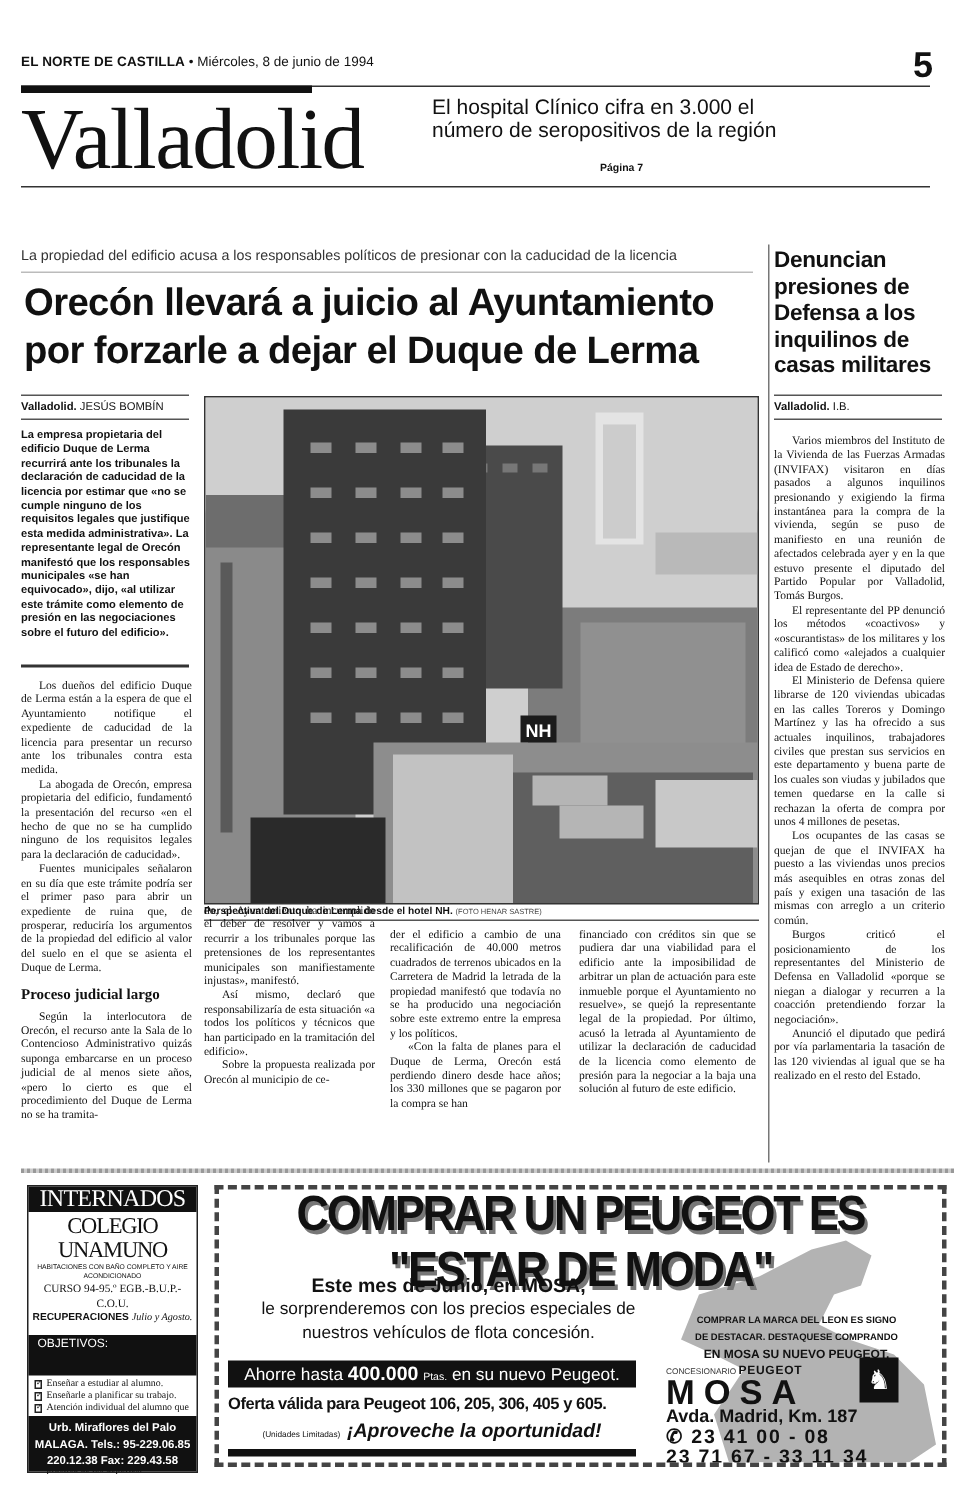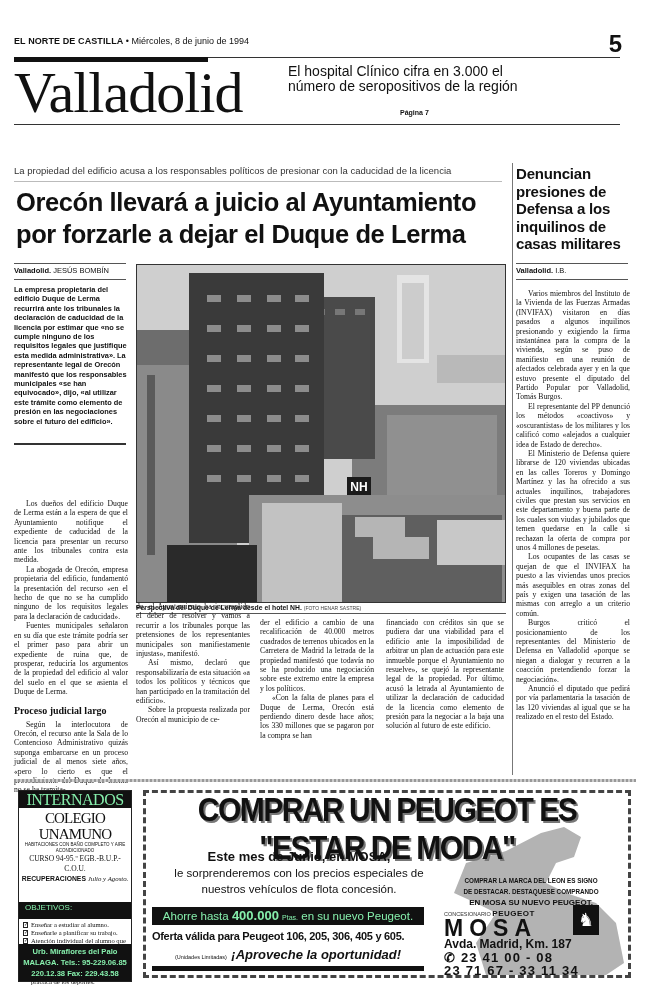--- a/index.html
+++ b/index.html
@@ -30,21 +30,21 @@
   .rule-thick { background: #333; height: 2px; }
 
   #lead-byline { left: 14px; top: 266px; }
   #lead-byline-rule-top { left: 14px; top: 263px; width: 112px; }
   #lead-byline-rule { left: 14px; top: 279px; width: 112px; }
   #summary { left: 14px; top: 285px; width: 114px; font-size: 7.4px; line-height: 9.4px; font-weight: bold; }
   #summary-rule { left: 14px; top: 443px; width: 112px; }
 
   .col { font-size: 7.7px; line-height: 9.4px; text-align: justify; hyphens: auto; }
   .col p { margin: 0; text-indent: 12px; }
-  #col1 { left: 14px; top: 452px; width: 114px; margin-top: 47px; }
+  #col1 { left: 14px; top: 452px; width: 114px; }
   #subhead { margin: 8px 0 3px 0 !important; text-indent: 0 !important; font-size: 10px; font-weight: bold; line-height: 12px; }
 
   
   #photo { left: 136px; top: 264px; width: 368px; height: 337px; border: 1px solid #333; background: linear-gradient(180deg,#d6d6d6 0%,#cfcfcf 22%,#7d7d7d 23%,#8a8a8a 60%,#9b9b9b 100%); overflow: hidden; }
   #photo-caption { left: 136px; top: 604px; width: 370px; font-size: 6.8px; }
   #photo-caption b { font-weight: bold; }
   #photo-caption span.credit { font-size: 5px; color: #444; }
   #caption-rule { left: 136px; top: 613px; width: 370px; }
 
   #col2 { left: 136px; top: 602px; width: 114px; }
@@ -57,28 +57,28 @@
   #side-headline { left: 516px; top: 165px; width: 130px; font-size: 15px; font-weight: bold; line-height: 17.5px; letter-spacing: -0.2px; }
   #side-byline-rule-top { left: 516px; top: 263px; width: 112px; }
   #side-byline { left: 516px; top: 266px; }
   #side-byline-rule { left: 516px; top: 279px; width: 112px; }
   #col5 { left: 516px; top: 289px; width: 114px; }
 
   #bottom-rule { left: 14px; top: 779px; width: 622px; height: 3px; background: repeating-linear-gradient(90deg,#999 0 2px,#ccc 2px 4px); }
 
   
   #ad-school { left: 18px; top: 790px; width: 112px; height: 190px; border: 1px solid #222; background: #fff; }
-  .ad-dark { background: #111; color: #86efac; }
+  .ad-dark { background: #111; color: #ffffff; }
   #school-head { height: 17px; font-family: "Liberation Serif", serif; font-size: 16px; line-height: 17px; text-align: center; letter-spacing: -0.5px; }
   #school-name { text-align: center; font-size: 15px; line-height: 16px; letter-spacing: -0.8px; margin-top: 2px; }
   #school-sub { text-align: center; font-size: 4.5px; line-height: 5.5px; }
   #school-course { text-align: center; font-size: 7.5px; line-height: 10px; margin-top: 1px; }
   #school-recup { text-align: center; font-size: 6.8px; line-height: 10px; }
   #school-recup b { font-weight: bold; }
-  #school-obj { height: 17px; font-size: 8px; line-height: 11px; padding-left: 6px; margin-top: 18px; }
+  #school-obj { height: 27px; font-size: 8px; line-height: 11px; padding-left: 6px; margin-top: 6px; }
   #school-list { list-style: none; margin: 2px 0 0 0; padding: 0 2px 0 4px; font-size: 6.6px; line-height: 8.2px; }
   #school-list li { padding-left: 8px; position: relative; }
   #school-list li .chk { position: absolute; left: 0; top: 1px; width: 5px; height: 6px; border: 1px solid #222; box-sizing: border-box; font-size: 5px; line-height: 4px; text-align: center; }
   #school-foot { position: absolute; left: 0; bottom: 0; width: 112px; font-family: "Liberation Sans", sans-serif; font-weight: bold; font-size: 7.6px; line-height: 11px; text-align: center; padding: 2px 0; }
 
   #ad-peugeot { left: 143px; top: 790px; width: 488px; height: 188px; border: 3px dashed #444; box-sizing: border-box; background: #fff; overflow: hidden; }
   #peugeot-banner { position: absolute; left: 6px; top: 2px; width: 470px; text-align: center; font-family: "Liberation Sans", sans-serif; font-weight: 900; font-size: 30px; line-height: 34px; letter-spacing: -1.5px; color: #111; text-shadow: 2px 2px 0 #777; transform: scaleY(1.1); }
   #lion-silhouette { position: absolute; left: 300px; top: 30px; width: 180px; height: 152px; }
   #peugeot-intro { position: absolute; left: 8px; top: 55px; width: 290px; text-align: center; font-family: "Liberation Sans", sans-serif; }
   #peugeot-intro .l1 { font-size: 13px; font-weight: bold; line-height: 17px; }

